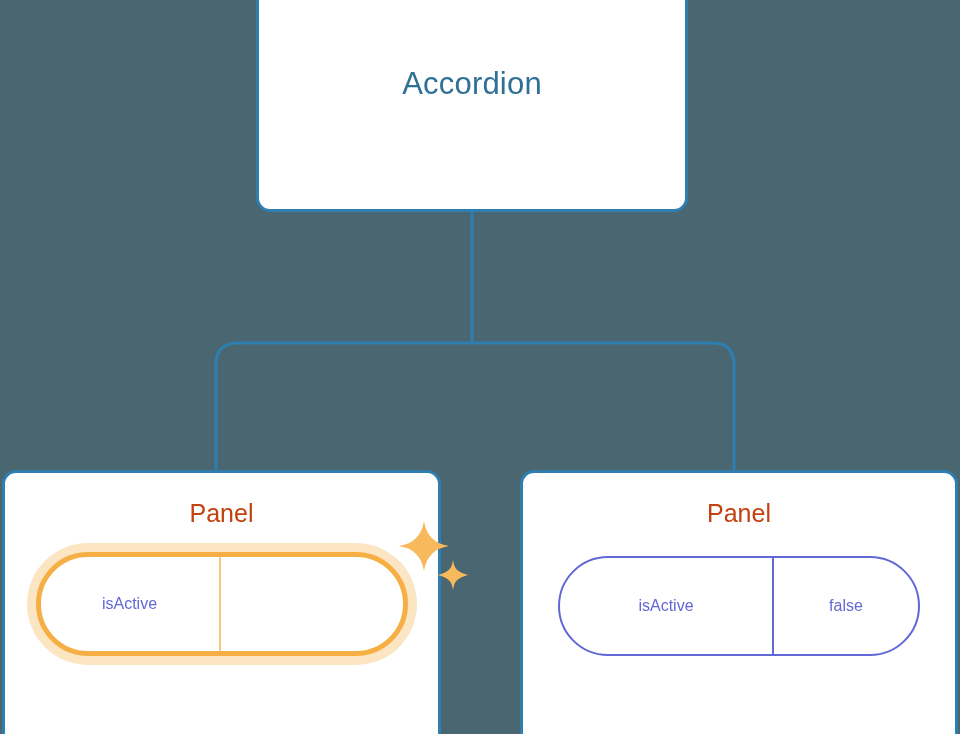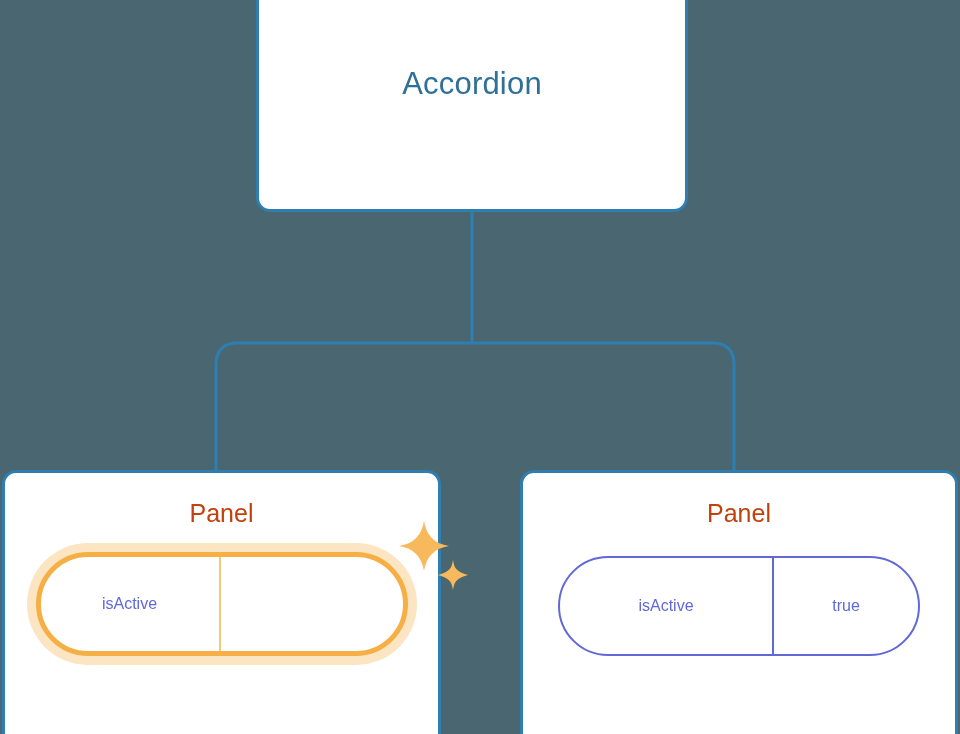--- a/index.html
+++ b/index.html
@@ -179,18 +179,18 @@
     </div>
   </div>
 
   <div class="node-card panel-node" id="panel-node-right">
 
     <span class="panel-title">Panel</span>
 
     <div class="prop-pill-wrap">
       <div class="prop-pill is-plain">
         <span class="prop-key">isActive</span>
-        <span class="prop-val">true</span>
+        <span class="prop-val">false</span>
       </div>
     </div>
   </div>
 
 </div>
 
 </body></html>

